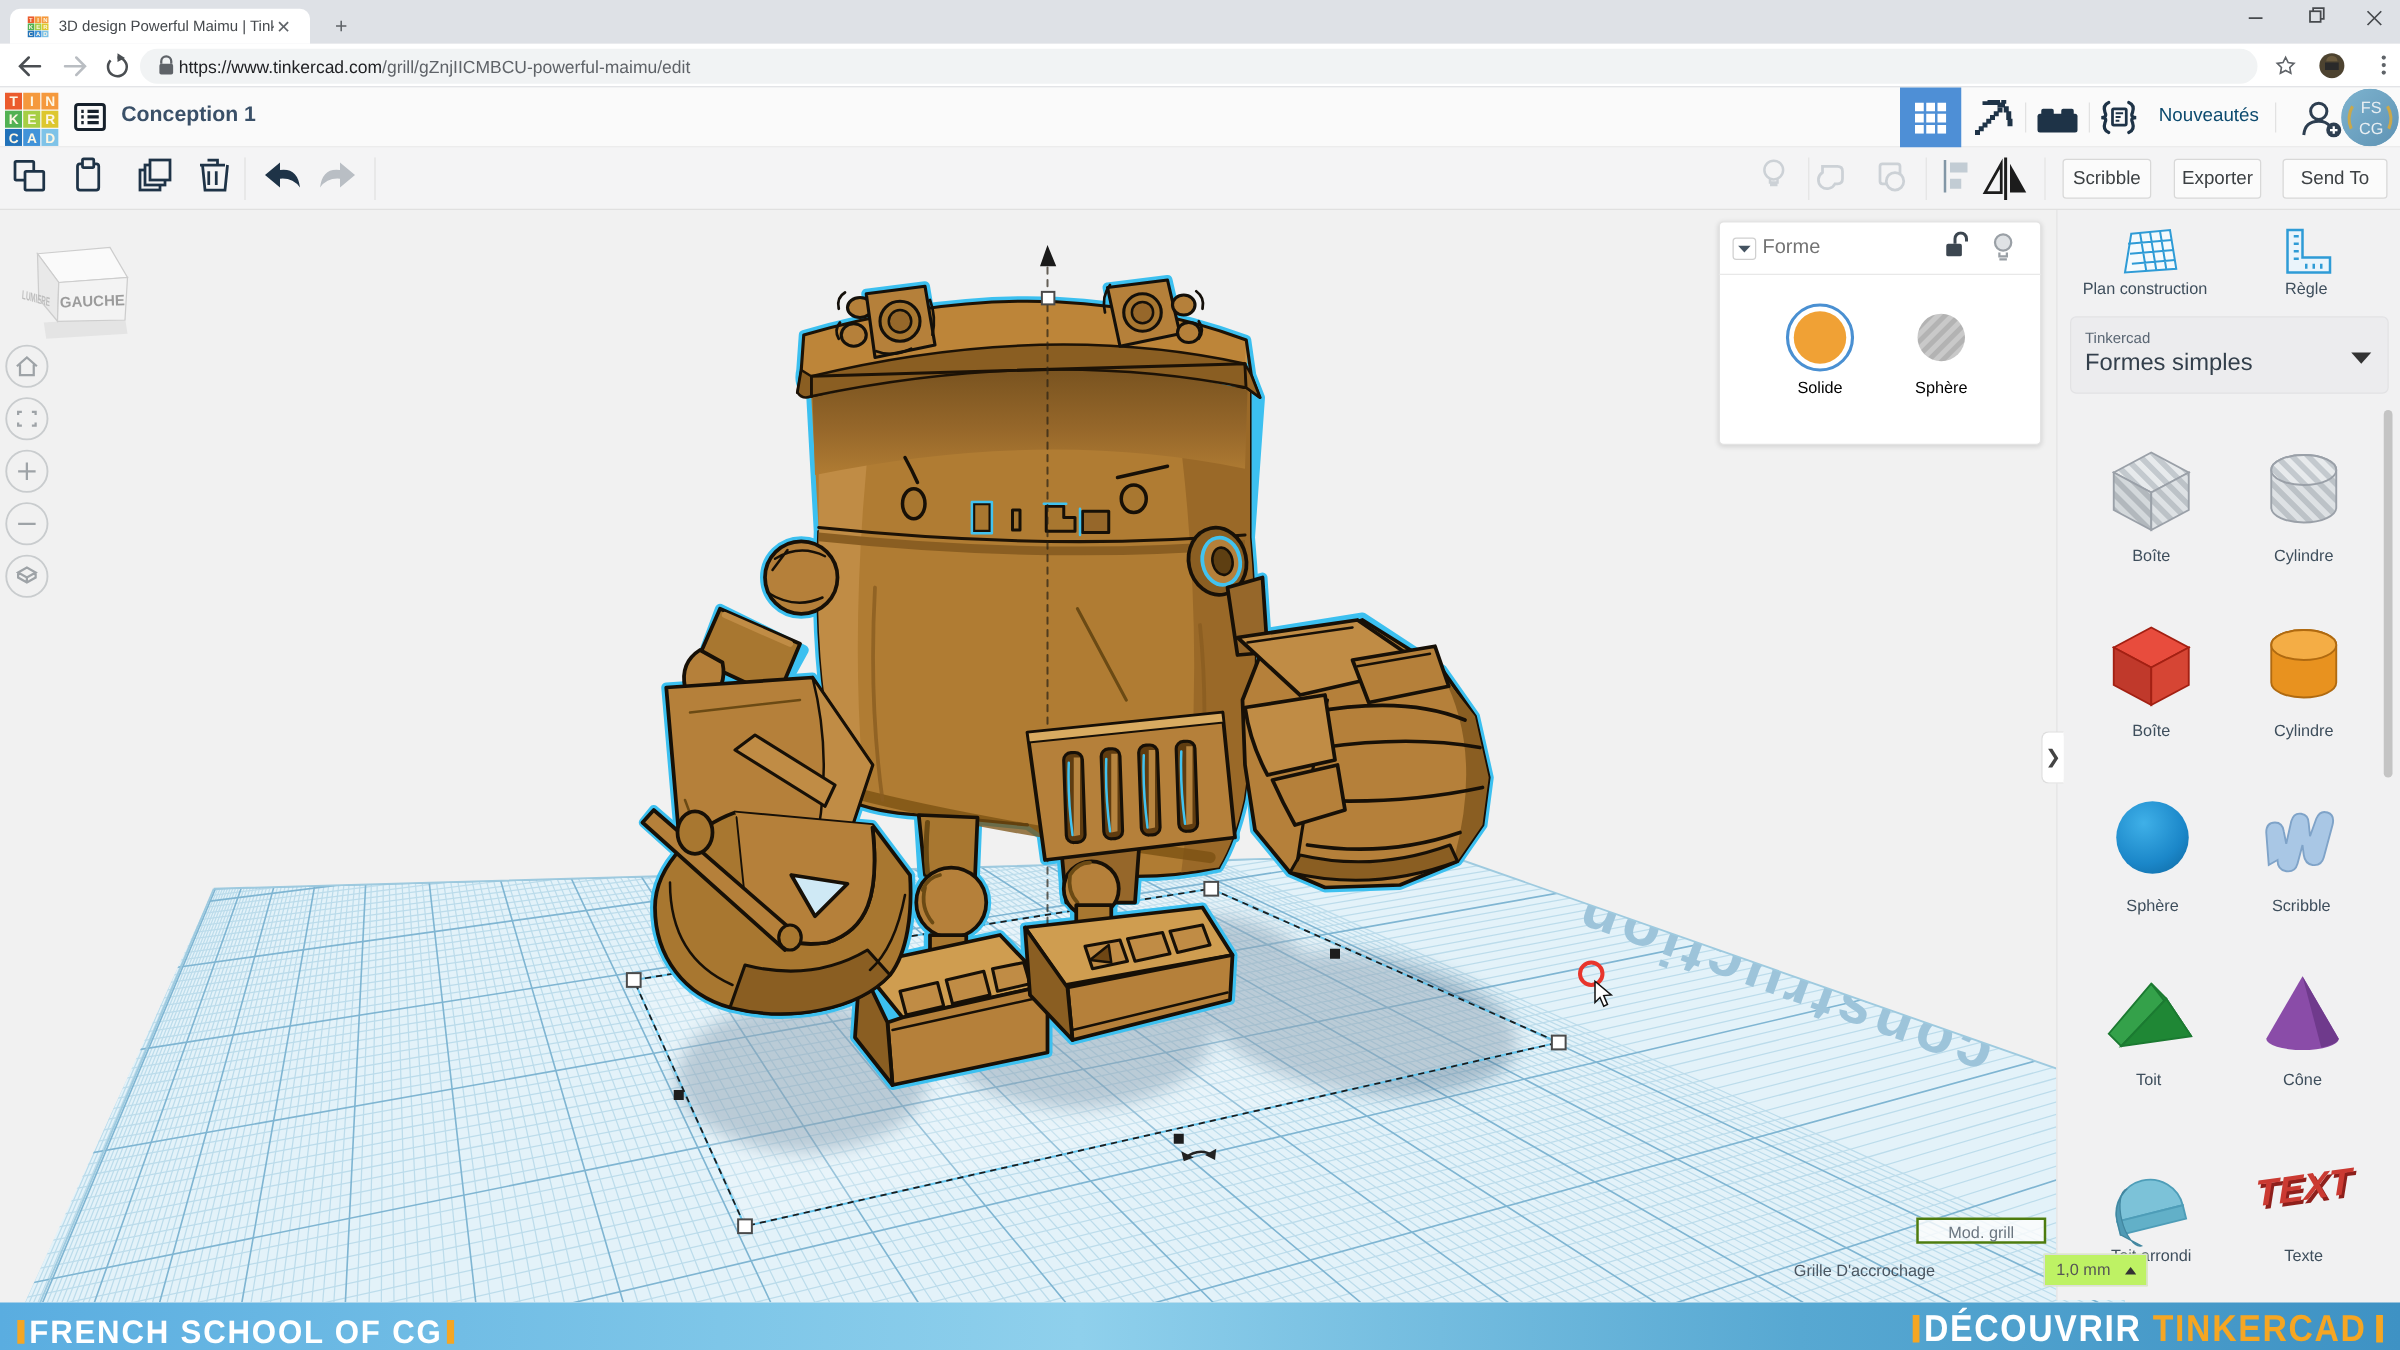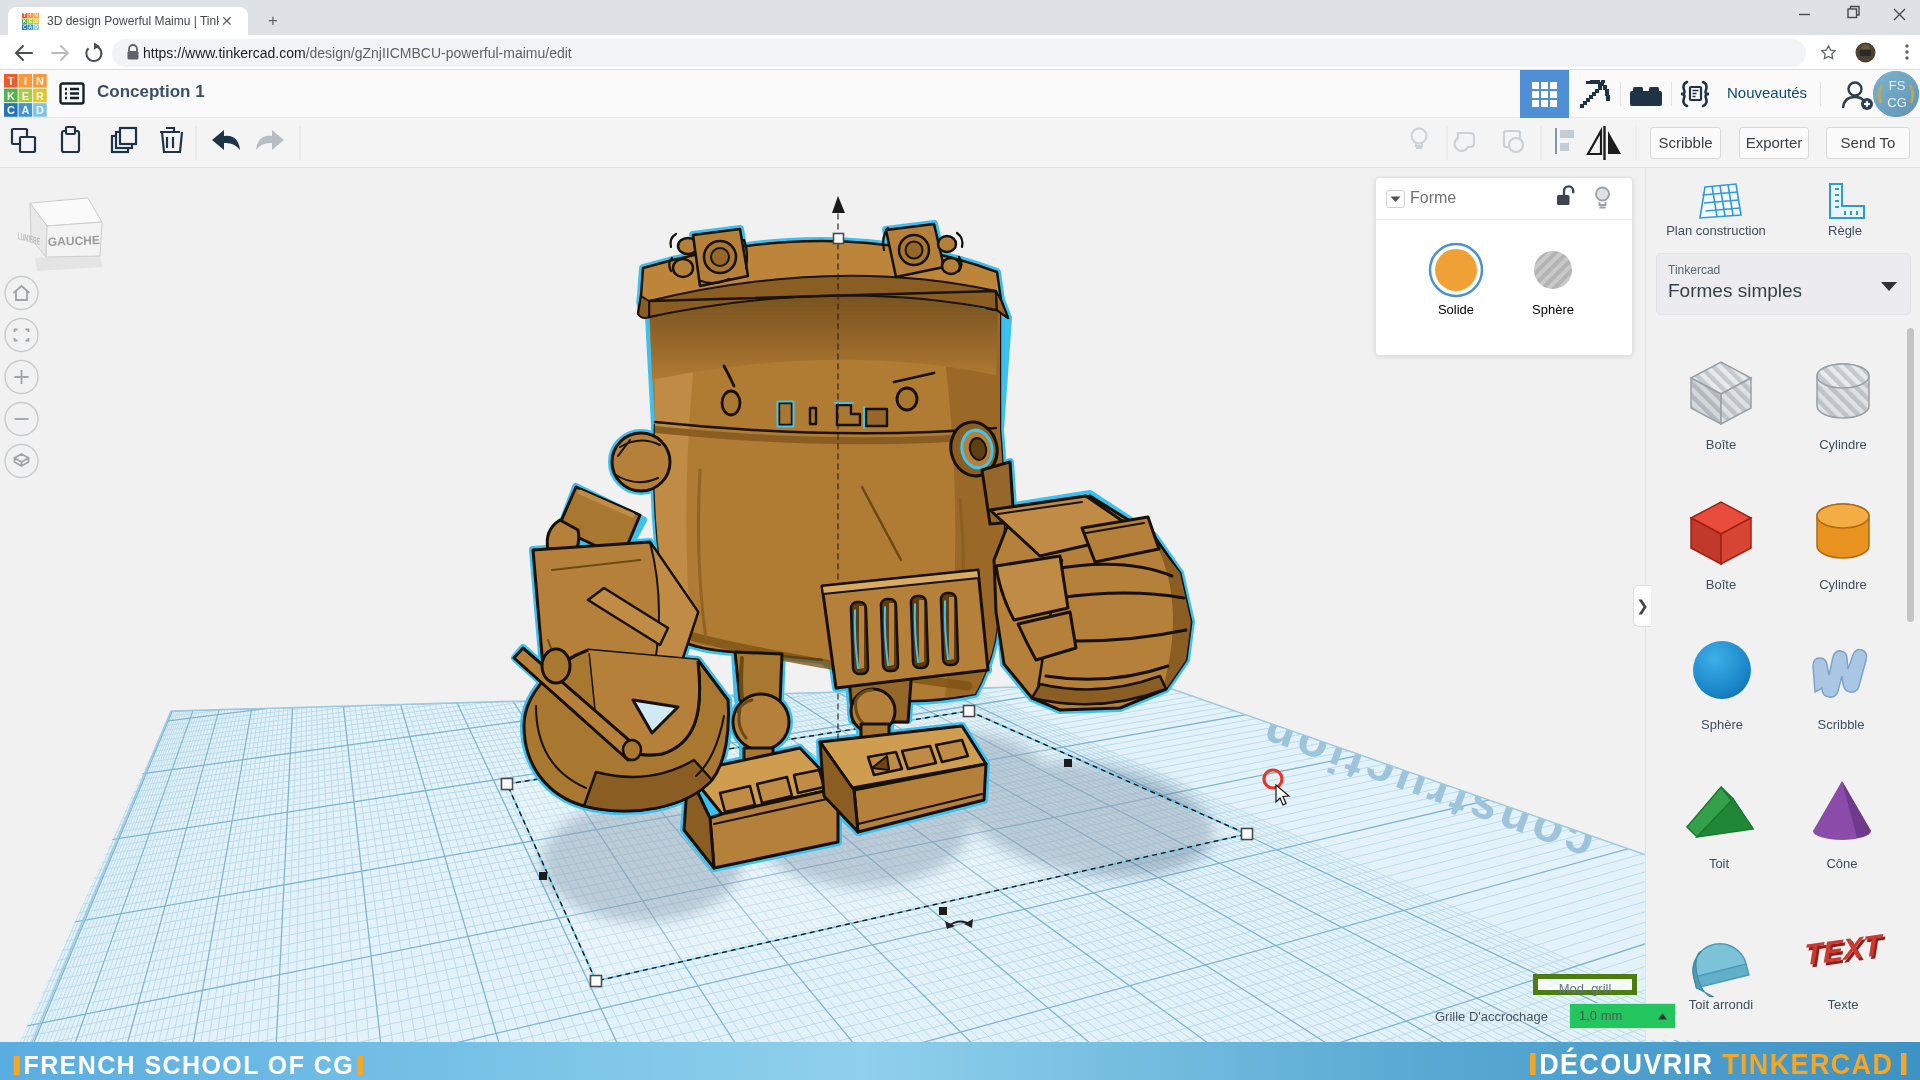--- a/index.html
+++ b/index.html
@@ -31,23 +31,23 @@
 #dropdown{left:1656px;top:253px;width:255px;height:62px;background:#ececee;border:1px solid #e2e2e4;border-radius:5px}
 #dropdown .s1{position:absolute;left:11px;top:9px;font-size:12px;color:#5a6673}
 #dropdown .s2{position:absolute;left:11px;top:26px;font-size:19px;color:#333f4b}
 #scrollthumb{left:1907px;top:328px;width:7px;height:294px;background:#c4c4c4;border-radius:4px}
 
 #bottombar{left:0;top:1042px;width:1920px;height:38px;background:linear-gradient(90deg,#5aade0 0%,#7ec6e8 30%,#8fd0ec 45%,#57a8d2 75%,#3e92c4 100%)}
 .bbtext{top:1050px;font-size:26px;font-weight:bold;color:#fff;letter-spacing:1.5px;transform:scaleX(0.96);transform-origin:left;white-space:nowrap}
 .orange{color:#f5a623}
 .pipe{display:inline-block;width:6px;height:19px;background:#f5a623;margin:0 4px;vertical-align:-1px}
 
-#modgrill{left:1533px;top:974px;width:104px;height:21px;background:rgba(252,253,253,0.8);border:5px solid #4d7c0f;font-size:13px;color:#6b7680;text-align:center;line-height:19px}
+#modgrill{left:1533px;top:974px;width:104px;height:21px;background:rgba(252,253,253,0.8);border:2px solid #4d7c0f;font-size:13px;color:#6b7680;text-align:center;line-height:19px}
 #snaplabel{left:1435px;top:1009px;font-size:13px;color:#4a5560}
-#snapdd{left:1569px;top:1003px;width:107px;height:26px;background:#22c55e;border:1px solid #ddd;font-size:13px;color:#555;line-height:24px;padding-left:9px}
+#snapdd{left:1635px;top:1003px;width:83px;height:26px;background:#bef264;border:1px solid #ddd;font-size:13px;color:#555;line-height:24px;padding-left:9px}
 #collapse{left:1633px;top:585px;width:18px;height:42px;background:#fff;border:1px solid #ddd;border-right:none;border-radius:6px 0 0 6px;color:#444;font-size:15px;text-align:center;line-height:40px}
 </style></head><body>
 <svg class="abs" style="left:0;top:168px" width="1920" height="874" viewBox="0 168 1920 874">
 <defs>
  <clipPath id="planeclip">
         <polygon points="171,711 1155,683 1700,874 1700,1042 20,1042"></polygon>
       </clipPath>
  <filter id="blur7" x="-40%" y="-40%" width="180%" height="180%">
         <feGaussianBlur stdDeviation="7"></feGaussianBlur>
       </filter>
@@ -338,21 +338,21 @@
  </g>
  <g stroke="#b9bdc2" stroke-width="2" fill="none" stroke-linecap="round">
   <path d="M40,12 H56 M49,5 L56,12 L49,19"></path>
  </g>
  <g stroke="#4a4e52" stroke-width="2" fill="none">
   <path d="M82,5 a7.5,7.5 0 1 1 -5.5,2.3"></path>
       <path d="M82,1.5 v7 l6,-3.2 z" fill="#4a4e52" stroke="none"></path>
  </g>
 </svg>
 <div class="abs" id="pill">
-    <span class="url">https://www.tinkercad.com<span class="path">/design/gZnjIICMBCU-powerful-maimu/edit</span></span>
+    <span class="url">https://www.tinkercad.com<span class="path">/grill/gZnjIICMBCU-powerful-maimu/edit</span></span>
   </div>
 <svg class="abs" style="left:126px;top:44px" width="14" height="17" viewBox="0 0 14 17">
     <path d="M3,7 V5 a4,4 0 0 1 8,0 V7" fill="none" stroke="#5f6368" stroke-width="1.8"></path>
     <rect x="1.5" y="7" width="11" height="8.5" rx="1.5" fill="#5f6368"></rect>
   </svg>
 <svg class="abs" style="left:1820px;top:44px" width="17" height="17" viewBox="0 0 24 24">
     <path d="M12 2.6 l2.9 6 6.6 .9 -4.8 4.6 1.2 6.5 -5.9 -3.1 -5.9 3.1 1.2 -6.5 -4.8 -4.6 6.6 -.9 z" fill="none" stroke="#5f6368" stroke-width="1.8"></path>
   </svg>
 <svg class="abs" style="left:1855px;top:42px" width="21" height="21" viewBox="0 0 21 21">
     <circle cx="10.5" cy="10.5" r="10" fill="#4d4330"></circle>

